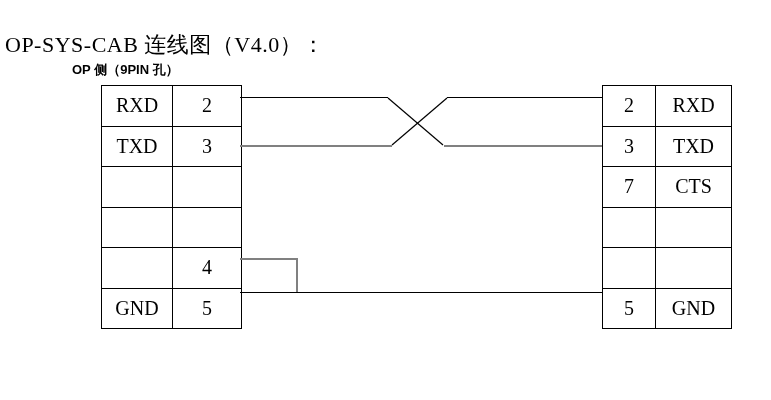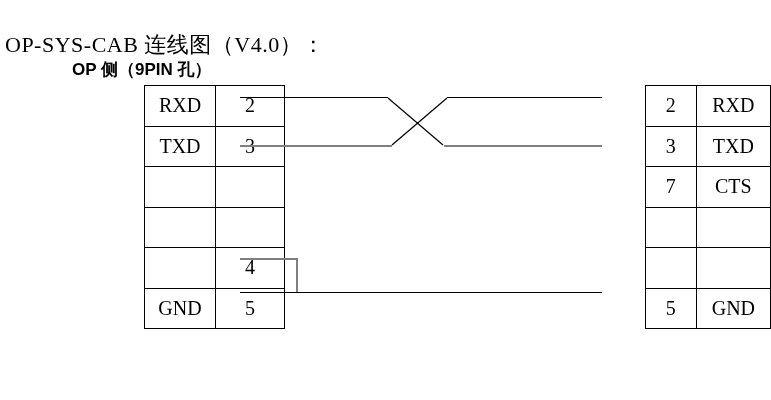--- a/index.html
+++ b/index.html
@@ -24,33 +24,32 @@
     font-family: "Liberation Serif", serif;
     white-space: nowrap;
     letter-spacing: 0.5px;
     margin-top: 24px;
   }
   .tbl-header {
     position: absolute;
     top: 57px;
     height: 26px;
     line-height: 26px;
-    font-size: 17px;
+    font-size: 13px;
     font-weight: bold;
     font-family: "Liberation Sans", sans-serif;
     white-space: nowrap;
   }
   .tbl-header.left  { left: 72px; }
   .tbl-header.right { left: 570px; }
   table.pin-table {
     position: absolute;
     top: 85px;
     border-collapse: collapse;
     table-layout: fixed;
-    margin-left: 43px;
   }
   .pin-table td {
     border: 1px solid #000;
     text-align: center;
     vertical-align: middle;
     font-size: 20px;
     font-family: "Liberation Serif", serif;
     padding: 0;
     height: 39.5px;
     overflow: hidden;

